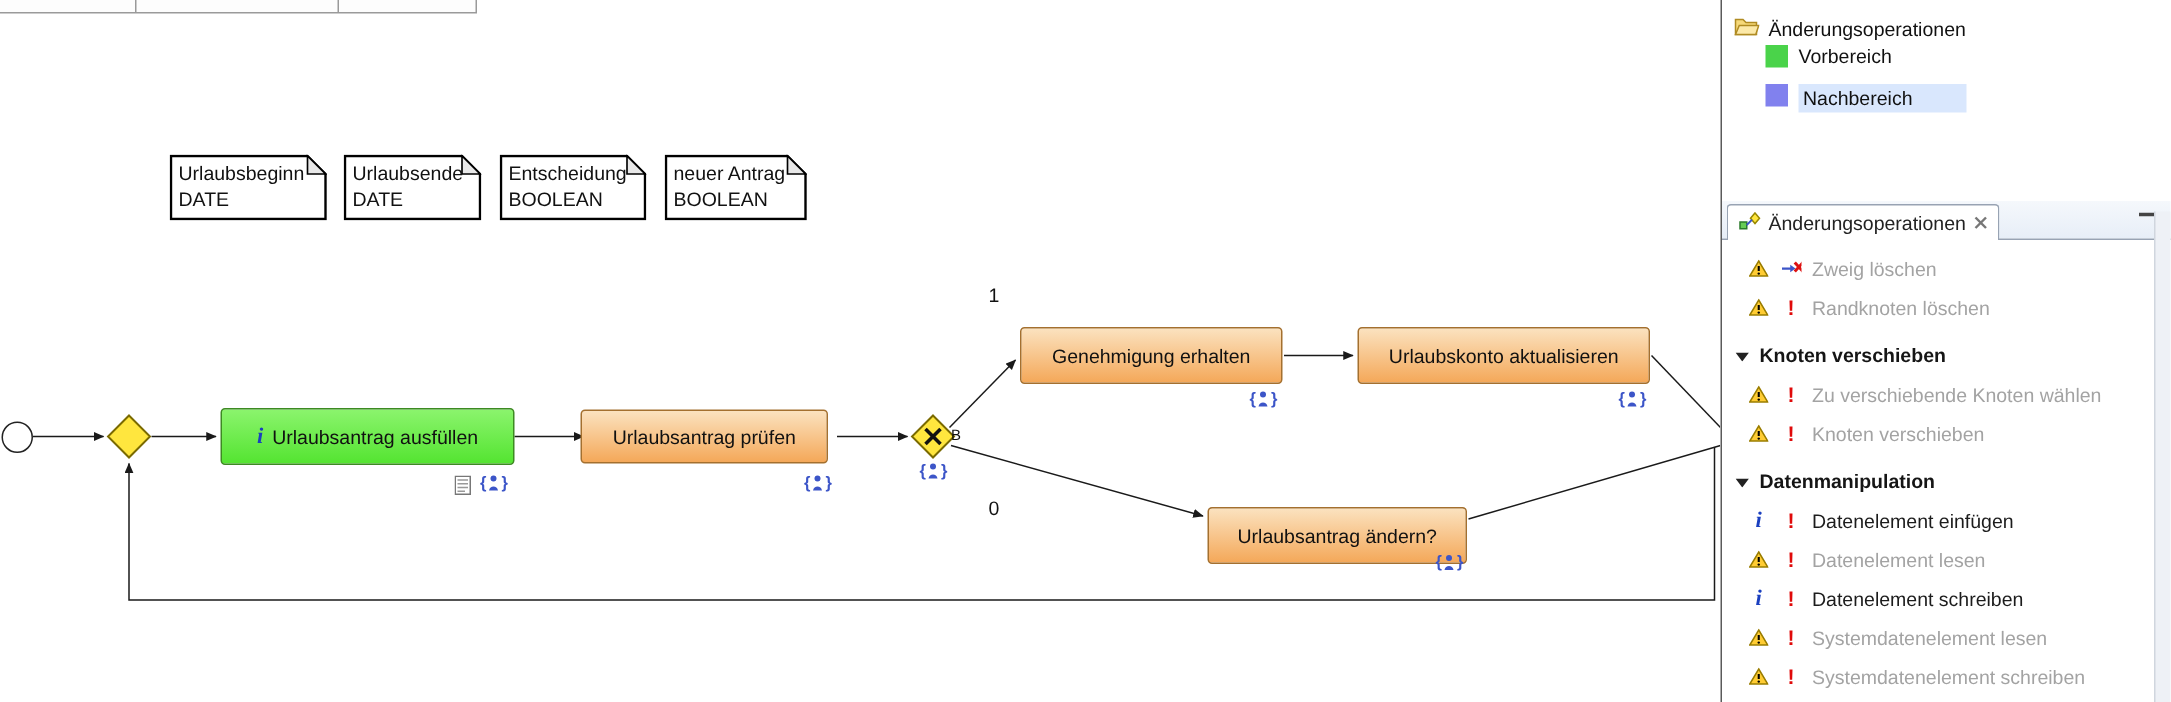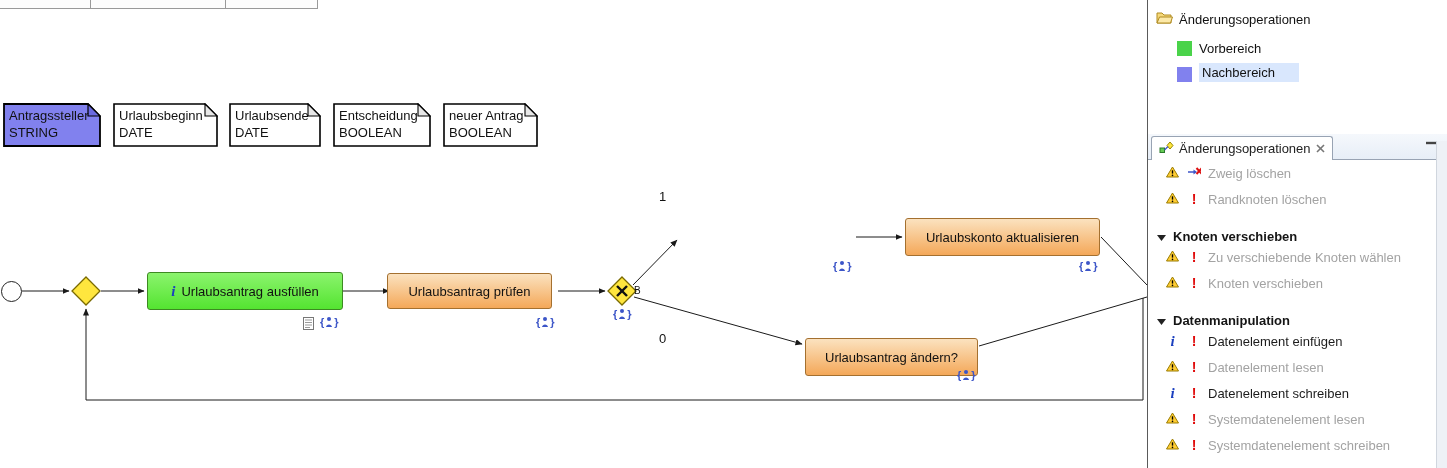--- a/index.html
+++ b/index.html
@@ -35,36 +35,36 @@
 
   .branch-label{position:absolute;font-size:13px;color:#111}
   .mini-icon{position:absolute;display:inline-flex;align-items:center}
   .people-icon{color:#3c55c8;font-size:11px;font-weight:bold;display:inline-flex;align-items:center;gap:1px;line-height:1}
 
   
   .panel{position:absolute;left:1147px;top:0;width:300px;height:468px;background:#fff;
          border-left:1px solid #5a5a5a;box-sizing:border-box}
   .legend{padding:8px 0 0 8px;height:134px;box-sizing:border-box}
   .legend-header{display:flex;align-items:center;gap:6px;height:22px}
-  .legend-item{display:flex;align-items:flex-end;gap:7px;height:26px;padding-left:21px}
+  .legend-item{display:flex;align-items:flex-start;gap:7px;height:26px;padding-left:21px}
   .swatch{width:15px;height:15px;display:inline-block}
   .swatch.green{background:var(--legend-green)}
   .swatch.blue{background:var(--legend-blue)}
-  .legend-item.selected .legend-label{background:var(--highlight-blue);padding:2px 24px 2px 3px}
+  .legend-item.selected .legend-label{background:var(--highlight-blue);padding:2px 36px 2px 3px}
 
   .panel-tabbar{position:relative;height:25px;background:linear-gradient(#f5f8fc,#e7eef7);
                 border-bottom:1px solid #98a3b3;display:flex;align-items:flex-end}
   .panel-tab{display:flex;align-items:center;gap:5px;height:23px;padding:0 7px;background:#fff;
              border:1px solid #98a3b3;border-bottom:none;border-radius:3px 3px 0 0;margin-left:3px;
              position:relative;top:1px}
   .tab-title{font-size:13px;color:#222;white-space:nowrap}
   .minimize-btn{position:absolute;right:10px;top:5px;cursor:default}
 
   .ops{padding-top:6px}
-  .op-row{display:flex;height:26px;padding-left:17px;gap:7px}
+  .op-row{display:flex;align-items:center;height:26px;padding-left:17px;gap:7px}
   .op-row .status{width:15px;display:flex;justify-content:center}
   .op-row .opicon{width:14px;display:flex;justify-content:center}
   .op-label{color:#1c1c1c;white-space:nowrap}
   .op-row.disabled .op-label{color:var(--disabled-text)}
   .excl{color:var(--error-red);font-weight:900;font-size:14px;line-height:1}
   .op-section{display:flex;align-items:center;gap:7px;height:28px;padding-left:9px;
               font-weight:bold;margin-top:4px;color:#151515}
 
   .scroll-strip{position:absolute;right:0;top:141px;width:10px;height:327px;background:#eef1f6;
                 border-left:1px solid #d0d6de}
@@ -91,30 +91,20 @@
     <line x1="343" y1="291" x2="389" y2="291" marker-end="url(#arr)"></line>
     <line x1="558" y1="291" x2="605" y2="291" marker-end="url(#arr)"></line>
     <line x1="633" y1="285" x2="677" y2="240" marker-end="url(#arr)"></line>
     <line x1="856" y1="237" x2="902" y2="237" marker-end="url(#arr)"></line>
     <line x1="1101" y1="237" x2="1147" y2="285"></line>
     <line x1="634" y1="297" x2="802" y2="344" marker-end="url(#arr)"></line>
     <line x1="979" y1="346" x2="1147" y2="297"></line>
     <polyline points="1143,298 1143,400 86,400 86,309" marker-end="url(#arr)"></polyline>
   </svg>
 
-  <div class="dataelem" style="left:3px;top:103px;width:98px">
-    <svg width="98" height="44">
-      <path d="M1,1 H85 L97,13 V43 H1 Z" fill="var(--data-selected)" stroke="#000" stroke-width="1.8"></path>
-      <path d="M85,1 L97,13 L85,13 Z" fill="#6a6ae0" stroke="#000" stroke-width="1.2"></path>
-    </svg>
-    <div class="de-text">
-      <span>Antragssteller</span>
-      <span>STRING</span>
-    </div>
-  </div>
   <div class="dataelem" style="left:113px;top:103px;width:93px">
     <svg width="105" height="44">
       <path d="M1,1 H92 L104,13 V43 H1 Z" fill="#fff" stroke="#000" stroke-width="1.6"></path>
       <path d="M92,1 L104,13 L92,13 Z" fill="#e8e8e8" stroke="#000" stroke-width="1.1"></path>
     </svg>
     <div class="de-text">
       <span>Urlaubsbeginn</span>
       <span>DATE</span>
     </div>
   </div>
@@ -168,20 +158,23 @@
 
   <div class="gateway" style="left:606px;top:275px">
     <svg width="32" height="32">
       <polygon points="16,2 30,16 16,30 2,16" fill="var(--gateway-yellow)" stroke="#7a6a00" stroke-width="1.3"></polygon>
       <line x1="11" y1="11" x2="21" y2="21" stroke="#111" stroke-width="2.4"></line>
       <line x1="21" y1="11" x2="11" y2="21" stroke="#111" stroke-width="2.4"></line>
     </svg>
   </div>
   <span class="gw-label" style="left:634px;top:285px">B</span>
 
+  <div class="node orange" style="left:680px;top:218px;width:175px;height:38px">
+    <span>Genehmigung erhalten</span>
+  </div>
 
   <div class="node orange" style="left:905px;top:218px;width:195px;height:38px">
     <span>Urlaubskonto aktualisieren</span>
   </div>
 
   <div class="node orange" style="left:805px;top:338px;width:173px;height:38px">
     <span>Urlaubsantrag ändern?</span>
   </div>
 
   <span class="branch-label" style="left:659px;top:189px">1</span>

